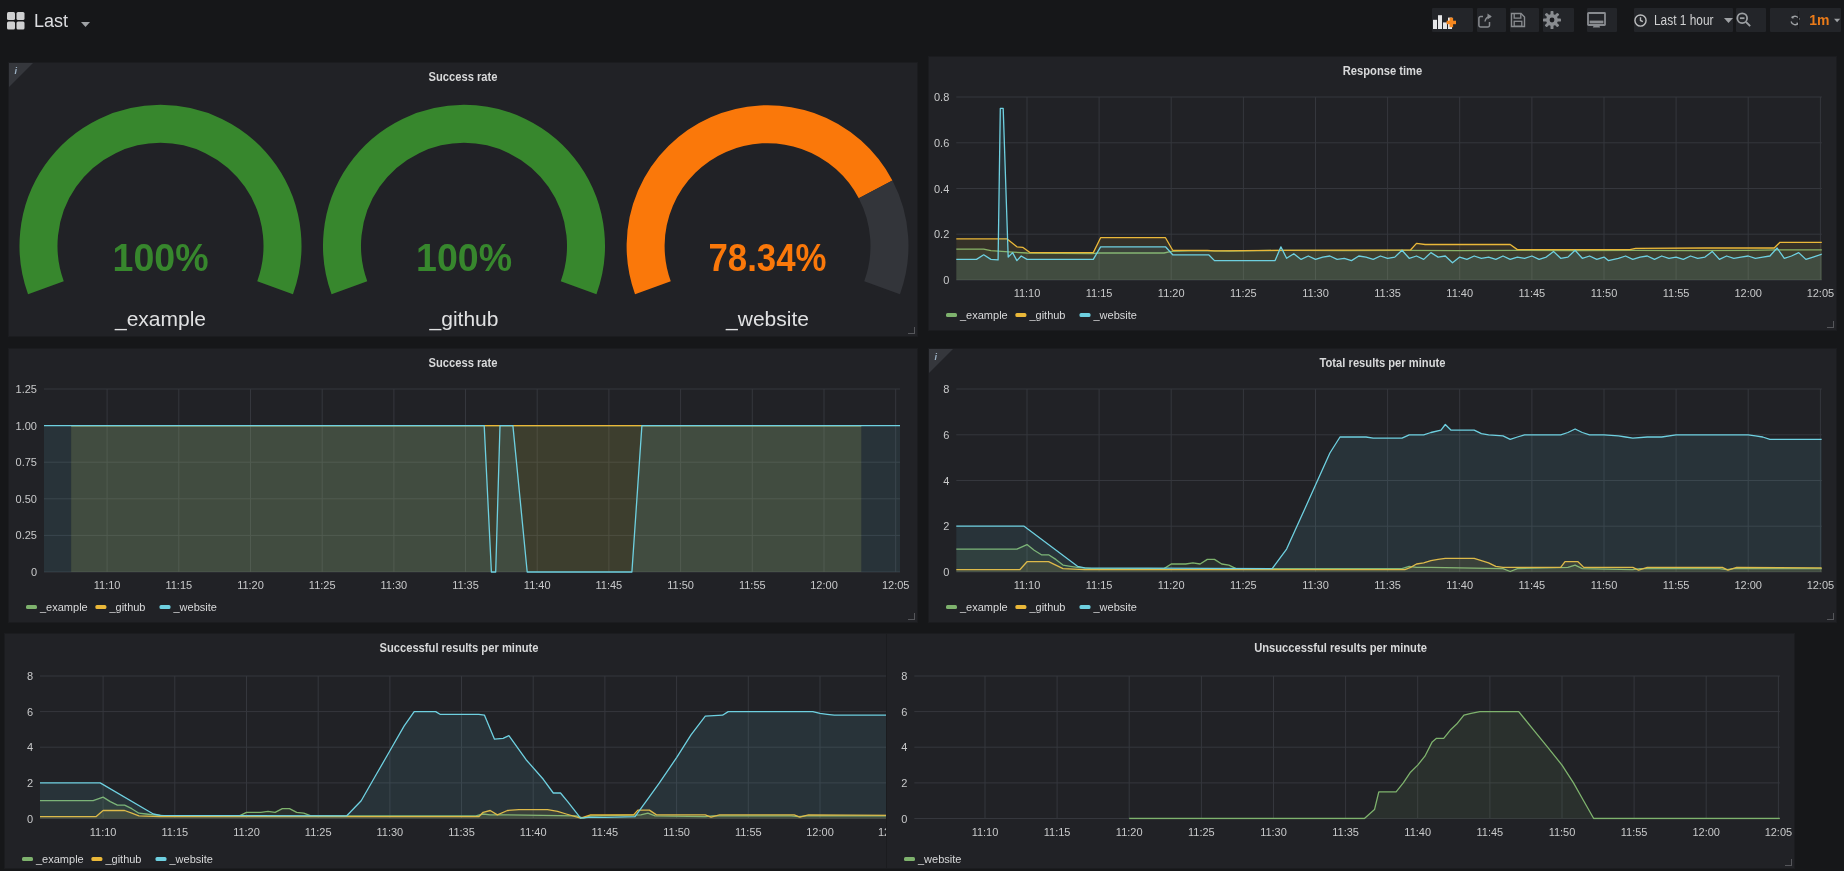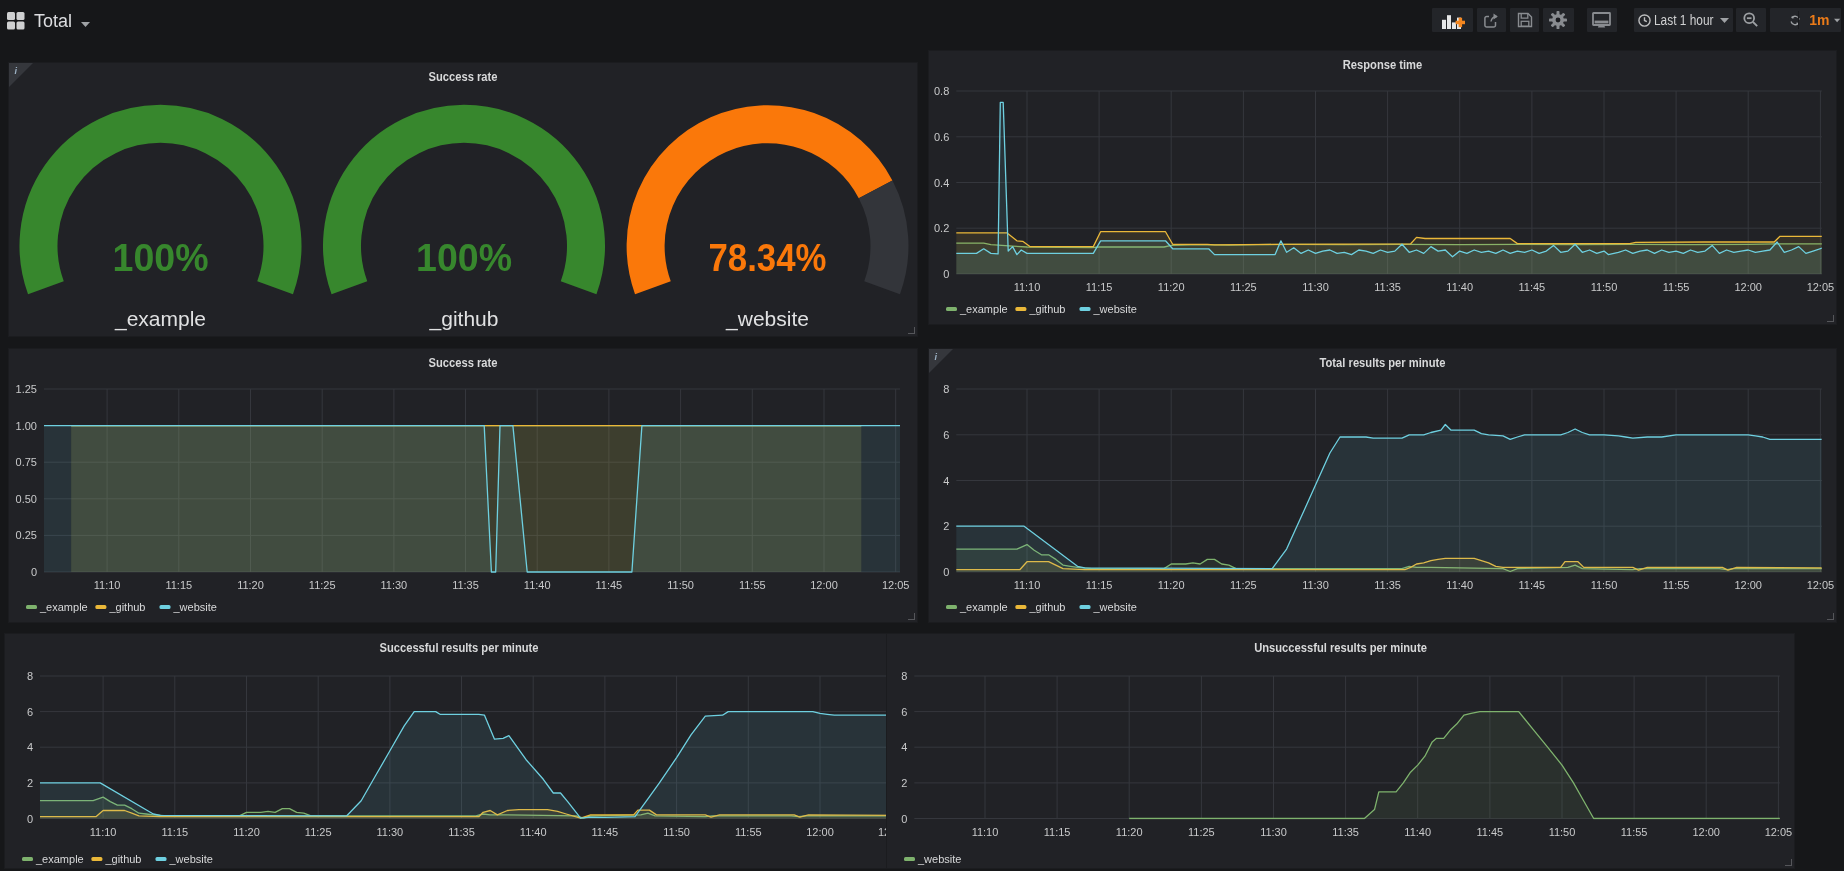--- a/index.html
+++ b/index.html
@@ -1,35 +1,35 @@
 <!DOCTYPE html>
 <html><head><meta charset="utf-8"><title>Gatus - Grafana</title>
 <style>
 *{margin:0;padding:0;box-sizing:border-box}
 html,body{width:1844px;height:871px;background:#161719;font-family:"Liberation Sans",sans-serif;overflow:hidden}
 #nav{position:absolute;left:0;top:0;width:1844px;height:52px}
 #dtitle{position:absolute;left:34px;top:11px;font-size:18px;color:#dcdde0}
-.nbtn{position:absolute;top:8px;height:24px;background:#232529;display:flex;align-items:center;justify-content:center;border-radius:1px}
+.nbtn{position:absolute;top:8px;height:24px;background:#232529;display:flex;align-items:center;justify-content:space-between;border-radius:1px}
 .ntxt{font-size:14px;color:#d0d1d2;white-space:nowrap}
 .panel{position:absolute;background:#212226;border:1px solid #1b1c1f}
 .ptitle{position:absolute;left:0;right:0;top:6px;text-align:center;font-size:13px;font-weight:bold;color:#d8d9da;z-index:3;transform:scaleX(0.86)}
 .cinfo{position:absolute;left:0;top:0;z-index:4}
 .rsz{position:absolute;right:2px;bottom:2px;width:7px;height:7px;border-right:1px solid #55565a;border-bottom:1px solid #55565a}
 svg text{font-family:"Liberation Sans",sans-serif}
 </style></head>
 <body>
 
 <div id="nav">
   <svg width="18" height="18" viewBox="0 0 18 18" style="position:absolute;left:7px;top:12px">
     <rect x="0" y="0" width="8" height="8" rx="1.5" fill="#cfd0d1"></rect>
     <rect x="9.5" y="0" width="8" height="8" rx="1.5" fill="#cfd0d1"></rect>
     <rect x="0" y="9.5" width="8" height="8" rx="1.5" fill="#cfd0d1"></rect>
     <rect x="9.5" y="9.5" width="8" height="8" rx="1.5" fill="#cfd0d1"></rect>
   </svg>
-  <span id="dtitle">Total</span>
+  <span id="dtitle">Last</span>
   <svg width="9" height="5" viewBox="0 0 9 5" style="position:absolute;left:81px;top:22px">
       <path d="M0,0 L9,0 L4.5,5 Z" fill="#9fa2a5"></path>
     </svg>
 
   <div class="nbtn" style="left:1432.3px;width:41px">
     <svg width="24" height="17" viewBox="0 0 24 17">
       <rect x="1" y="7.8" width="4" height="9.2" fill="#e6e7e8"></rect>
       <rect x="6" y="3.2" width="4" height="13.8" fill="#e6e7e8"></rect>
       <rect x="11" y="10.4" width="4" height="6.6" fill="#e6e7e8"></rect>
       <rect x="16" y="5.6" width="4" height="11.4" fill="#e6e7e8"></rect>
@@ -116,21 +116,21 @@
       <path d="M340.4,224.7 A122,122 0 1 1 569.6,224.7" fill="none" stroke="#37872d" stroke-width="38"></path>
       <text x="455" y="207.5" text-anchor="middle" font-size="38.5" font-weight="bold" fill="#37872d" textLength="96" lengthAdjust="spacingAndGlyphs">100%</text>
       <text x="455" y="263" text-anchor="middle" font-size="21" fill="#e0e1e2">_github</text>
       <path d="M643.9,224.7 A122,122 0 0 1 866.6,126.4" fill="none" stroke="#fa780a" stroke-width="38"></path>
       <path d="M866.6,126.4 A122,122 0 0 1 873.1,224.7" fill="none" stroke="#33353a" stroke-width="38"></path>
       <text x="758.5" y="207.5" text-anchor="middle" font-size="38.5" font-weight="bold" fill="#fa780a" textLength="118" lengthAdjust="spacingAndGlyphs">78.34%</text>
       <text x="758.5" y="263" text-anchor="middle" font-size="21" fill="#e0e1e2">_website</text>
     </svg>
     <div class="rsz"></div>
   </div>
-<div class="panel" style="left:928px;top:50px;width:909px;height:275px">
+<div class="panel" style="left:928px;top:56px;width:909px;height:275px">
     <div class="ptitle">Response time</div>
     <svg width="909" height="275" viewBox="0 0 909 275" style="position:absolute;left:0;top:0">
       <defs>
         <clipPath id="clipp2">
           <rect x="27.3" y="39" width="865.5" height="185"></rect>
         </clipPath>
       </defs>
       <line x1="98" y1="40" x2="98" y2="223" stroke="#35373d" stroke-width="1"></line>
       <line x1="170.1" y1="40" x2="170.1" y2="223" stroke="#35373d" stroke-width="1"></line>
       <line x1="242.2" y1="40" x2="242.2" y2="223" stroke="#35373d" stroke-width="1"></line>

